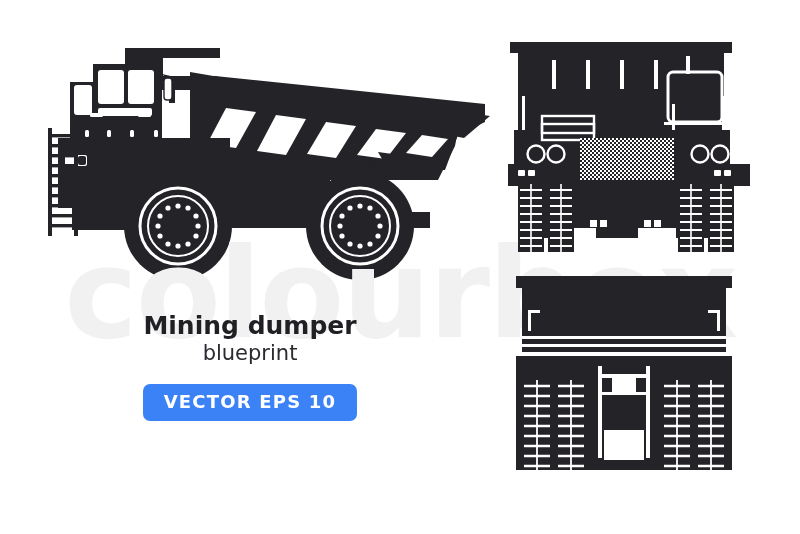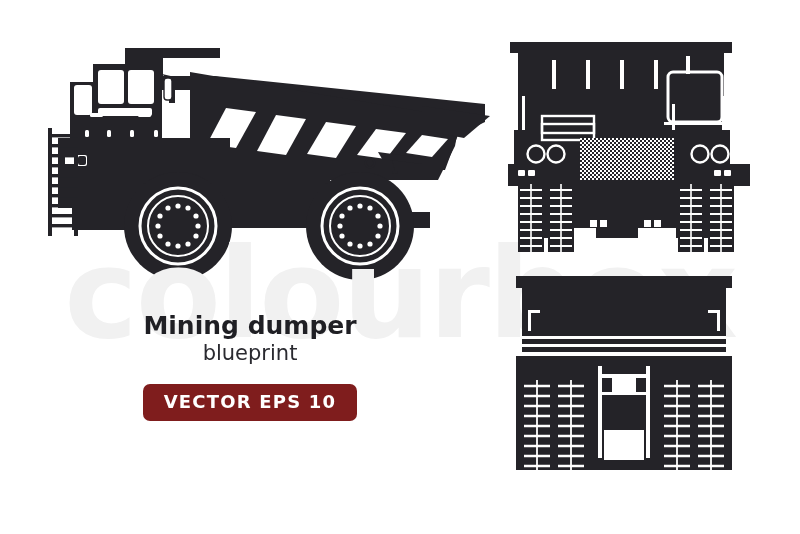--- a/index.html
+++ b/index.html
@@ -71,21 +71,21 @@
     font-family: "DejaVu Sans", sans-serif;
     font-weight: 400;
     font-size: 21px;
     color: #2a2a30;
     line-height: 1.2;
     margin-top: 1px;
   }
   #badge {
     display: inline-block;
     margin-top: 18px;
-    background: #7f1d1d;
+    background: #3b82f6;
     color: #ffffff;
     border-radius: 7px;
     padding: 9px 21px 10px 21px;
     font-family: "DejaVu Sans", sans-serif;
     font-weight: 700;
     font-size: 18px;
     letter-spacing: 1.2px;
     line-height: 1;
   }
 </style>

